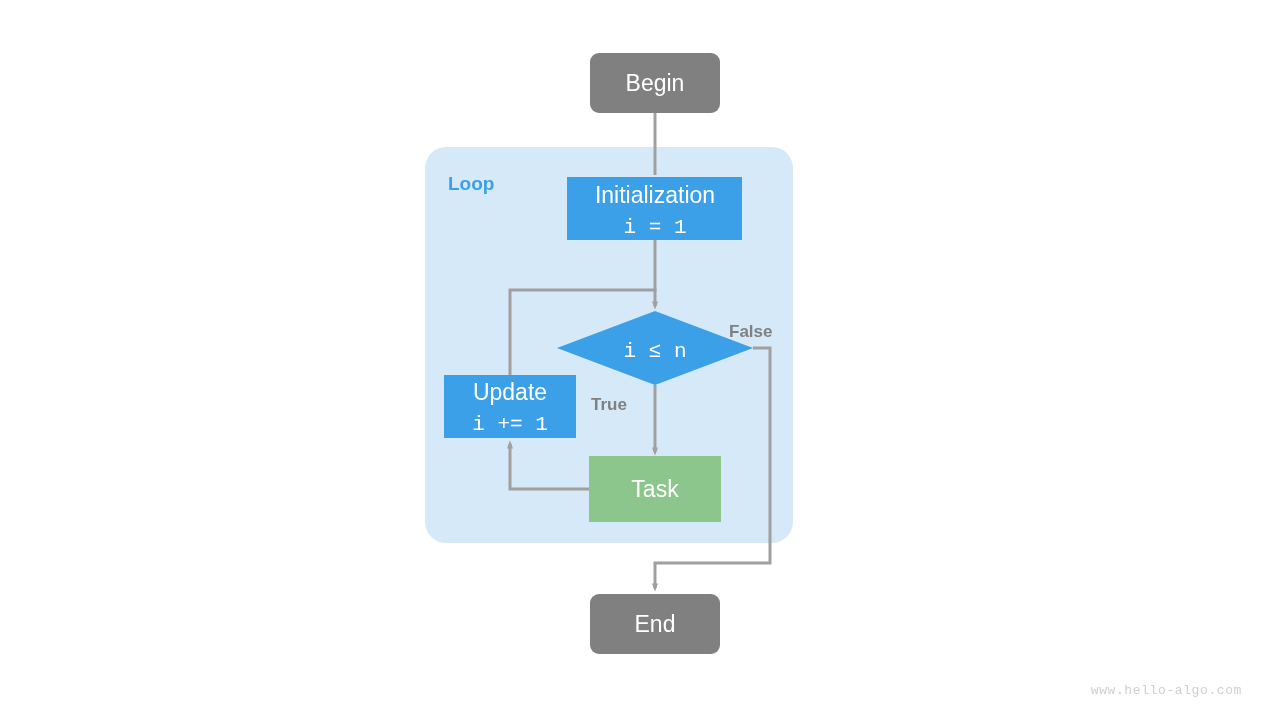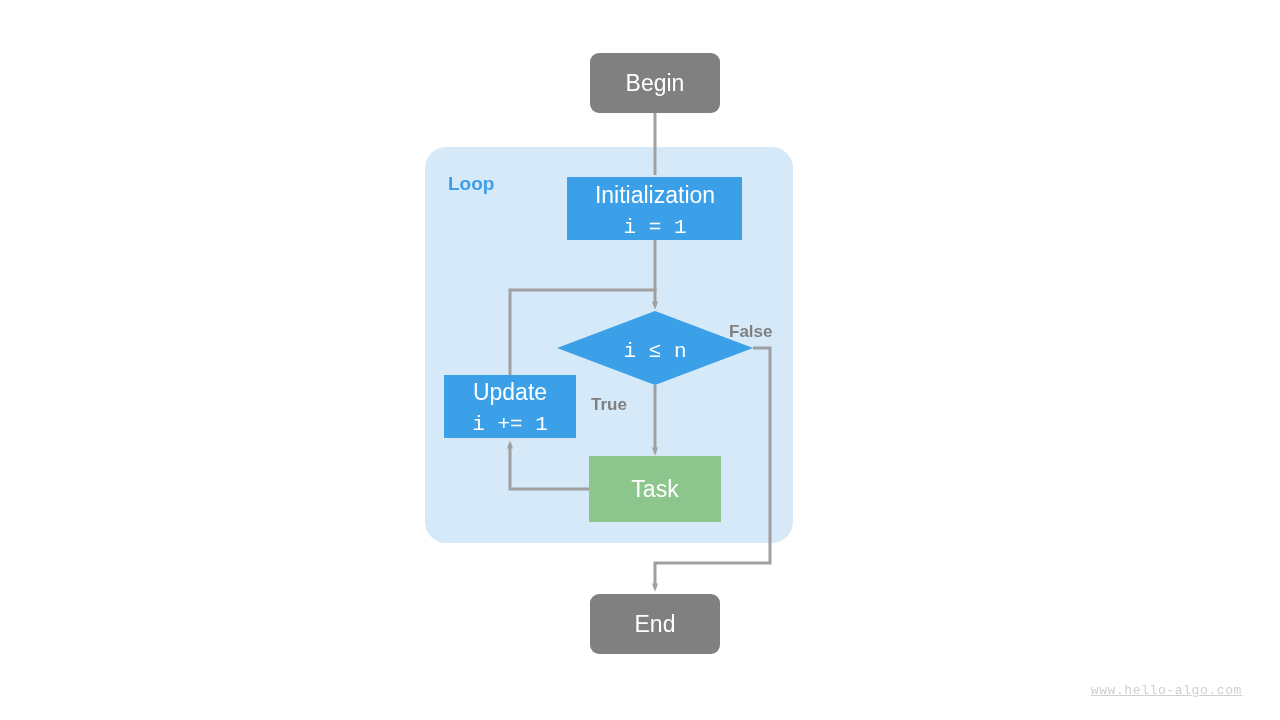--- a/index.html
+++ b/index.html
@@ -51,21 +51,20 @@
   }
   .watermark {
     position: absolute;
     right: 38px;
     bottom: 22px;
     font-family: "Liberation Mono", monospace;
     font-size: 13px;
     letter-spacing: 0.6px;
     color: #cfcfcf;
     white-space: nowrap;
-    text-decoration: underline;
   }
 </style>
 </head>
 <body>
 
 <div id="stage">
 
   <svg class="diagram" viewBox="0 0 1280 720" xmlns="http://www.w3.org/2000/svg">
 
     <defs>

